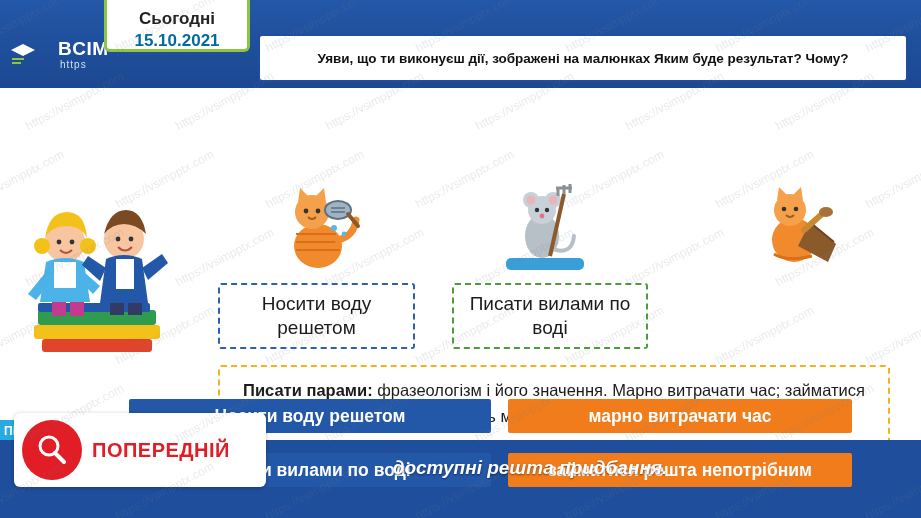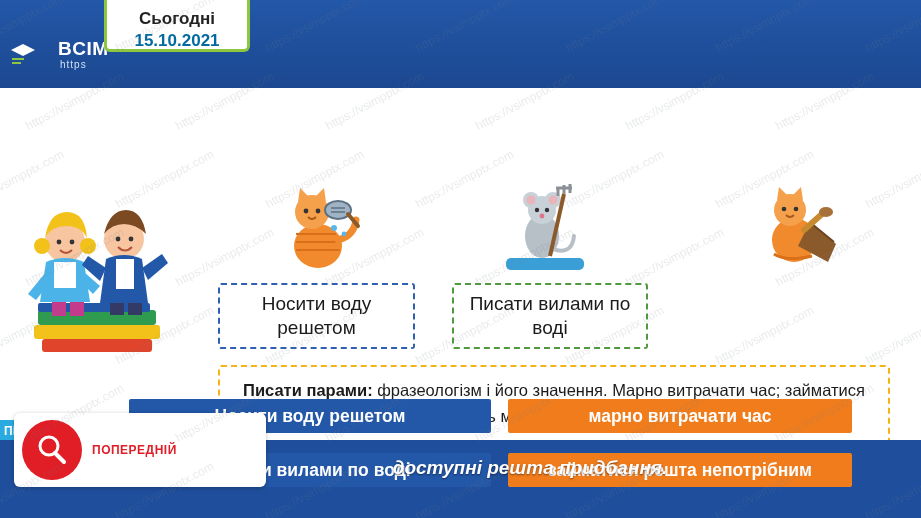--- a/index.html
+++ b/index.html
@@ -183,21 +183,21 @@
   .preview-circle {
     width: 60px; height: 60px; border-radius: 50%;
     background: #e11d26;
     display: flex; align-items: center; justify-content: center;
     flex: 0 0 auto;
   }
   .preview-text {
     margin-left: 10px;
     color: #e11d26;
     font-weight: bold;
-    font-size: 12px;
+    font-size: 20px;
     line-height: 22px;
     letter-spacing: .5px;
   }
 
   
   .footer-msg {
     position: absolute;
     left: 180px; top: 455px;
     width: 700px;
     text-align: center;
@@ -245,20 +245,23 @@
       <span class="logo-main">BCIM</span>
       <span class="logo-sub">https</span>
     </span>
   </div>
 
   <div class="date-badge">
     <div class="today">Сьогодні</div>
     <div class="date">15.10.2021</div>
   </div>
 
+  <div class="task-box">
+    <div class="task-text">Уяви, що ти виконуєш дії, зображені на малюнках Яким буде результат? Чому?</div>
+  </div>
 
   <div class="main">
 
     <div class="kids">
       <svg width="190" height="180" viewBox="0 0 190 180">
 
         <rect x="28" y="126" width="118" height="15" rx="3" fill="#2e9b4f"></rect>
         <rect x="24" y="141" width="126" height="14" rx="3" fill="#f2c21a"></rect>
         <rect x="32" y="155" width="110" height="13" rx="3" fill="#e0452c"></rect>
         <rect x="28" y="119" width="112" height="9" rx="2" fill="#2357a8"></rect>

